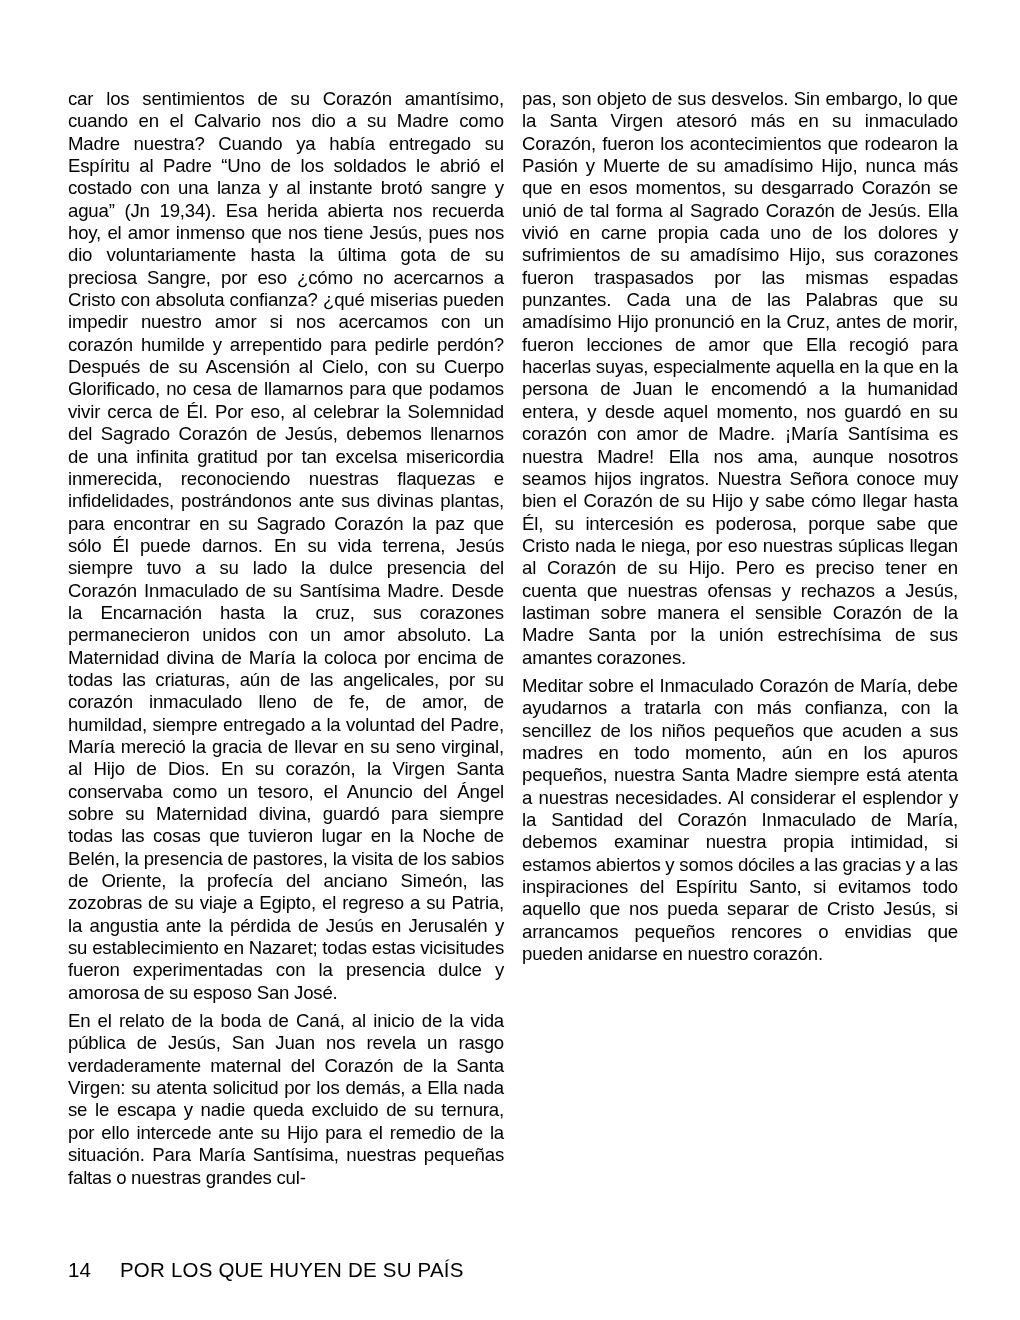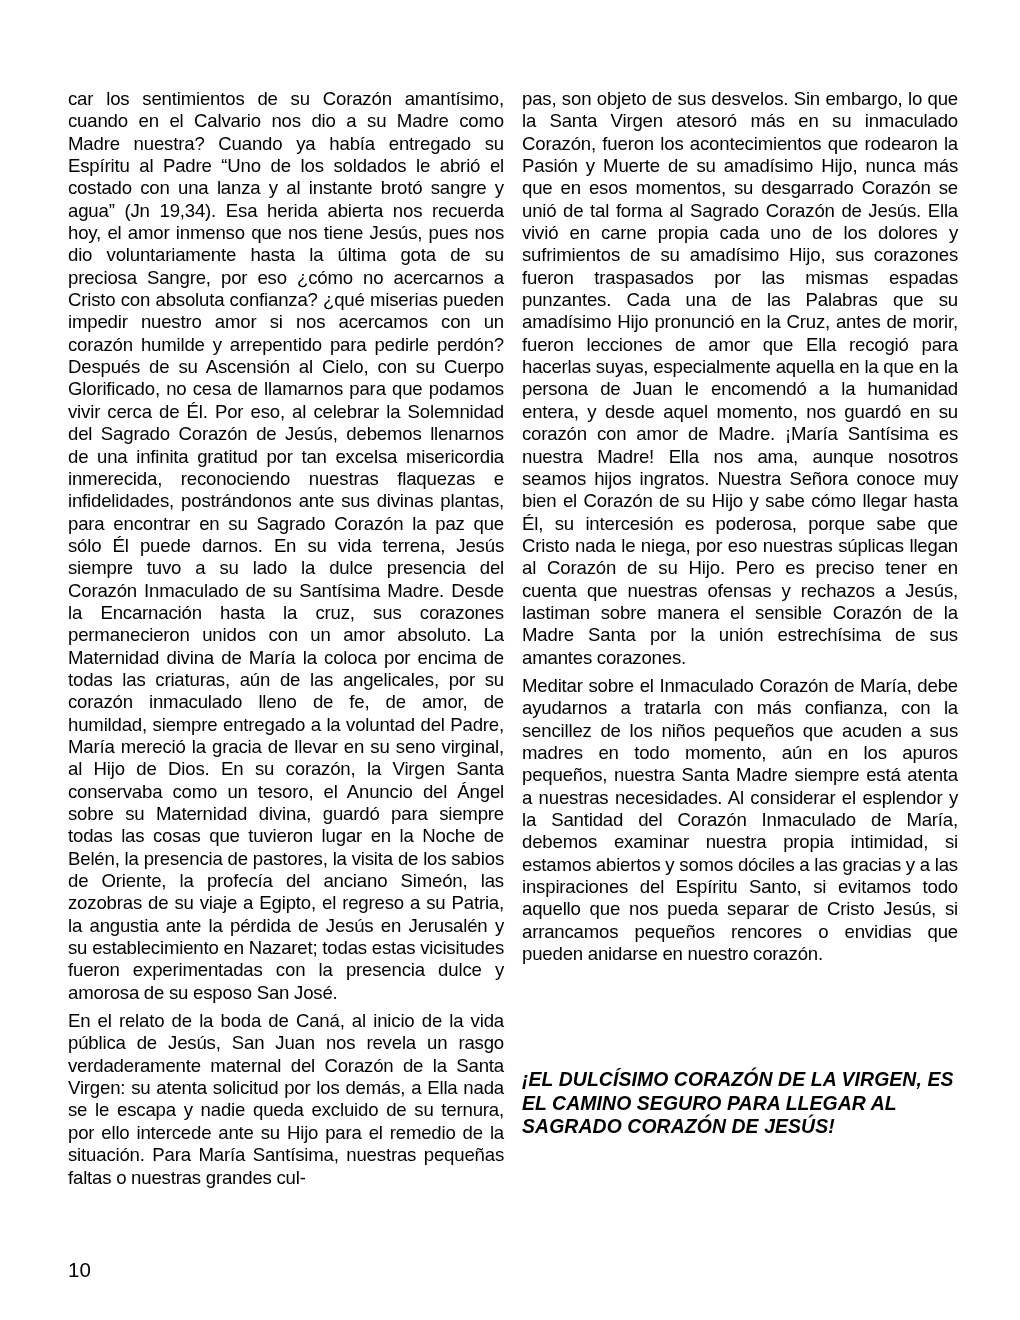--- a/index.html
+++ b/index.html
@@ -106,19 +106,19 @@
       <p>En el relato de la boda de Caná, al inicio de la vida pública de Jesús, San Juan nos revela un rasgo verdaderamente maternal del Corazón de la Santa Virgen: su atenta solicitud por los demás, a Ella nada se le escapa y nadie queda excluido  de su ternura, por ello intercede  ante su Hijo  para el remedio de la situación.   Para María Santísima, nuestras pequeñas faltas o  nuestras grandes cul-</p>
     </div>
 
     <div class="col">
       <p>pas, son objeto de sus desvelos. Sin embargo, lo que la Santa Virgen atesoró más en su inmaculado Corazón, fueron los acontecimientos que rodearon la Pasión y Muerte de su amadísimo Hijo, nunca más  que en esos momentos,  su desgarrado Corazón  se unió de tal forma al Sagrado Corazón de Jesús. Ella vivió en carne propia cada uno  de los dolores y sufrimientos de su amadísimo Hijo, sus corazones fueron traspasados por las mismas espadas  punzantes. Cada una de las Palabras que su amadísimo Hijo pronunció en la Cruz, antes de morir, fueron lecciones de amor que Ella recogió para hacerlas suyas, especialmente aquella en la que en la persona de Juan le encomendó a la humanidad entera, y desde aquel momento, nos guardó en su corazón con amor de Madre. ¡María Santísima es nuestra Madre! Ella nos ama, aunque nosotros seamos hijos ingratos. Nuestra Señora conoce muy bien el Corazón de su Hijo y sabe cómo llegar hasta Él, su intercesión es poderosa, porque sabe que Cristo nada le niega, por eso nuestras súplicas llegan al Corazón de su Hijo. Pero es preciso tener en cuenta que nuestras ofensas y rechazos a Jesús, lastiman sobre manera el sensible Corazón de la Madre Santa por la unión estrechísima de sus amantes corazones.</p>
       <p>Meditar sobre el Inmaculado Corazón de María, debe ayudarnos a tratarla con más confianza, con la sencillez de los niños pequeños que acuden a sus madres en todo momento, aún en los apuros pequeños, nuestra Santa Madre siempre está atenta a nuestras necesidades. Al considerar el esplendor y la Santidad del Corazón Inmaculado de María, debemos examinar nuestra propia intimidad, si estamos abiertos y somos dóciles a las gracias y a las inspiraciones del Espíritu Santo, si evitamos todo aquello que nos pueda separar de Cristo Jesús, si arrancamos pequeños rencores o envidias que pueden anidarse en nuestro corazón.</p>
     </div>
 
   </div>
 
-  <p class="slogan">¡EL DULCÍSIMO CORAZÓN  DE LA VIRGEN, ES EL CAMINO SEGURO PARA LLEGAR AL SAGRADO CORAZÓN DE JESÚS!</p>
 
   <div class="footer">
-    <span class="page-number">10</span>
+    <span class="page-number">14</span>
+    <span class="footer-title">POR LOS QUE HUYEN DE SU PAÍS</span>
   </div>
 
 </div>
 
 </body></html>

